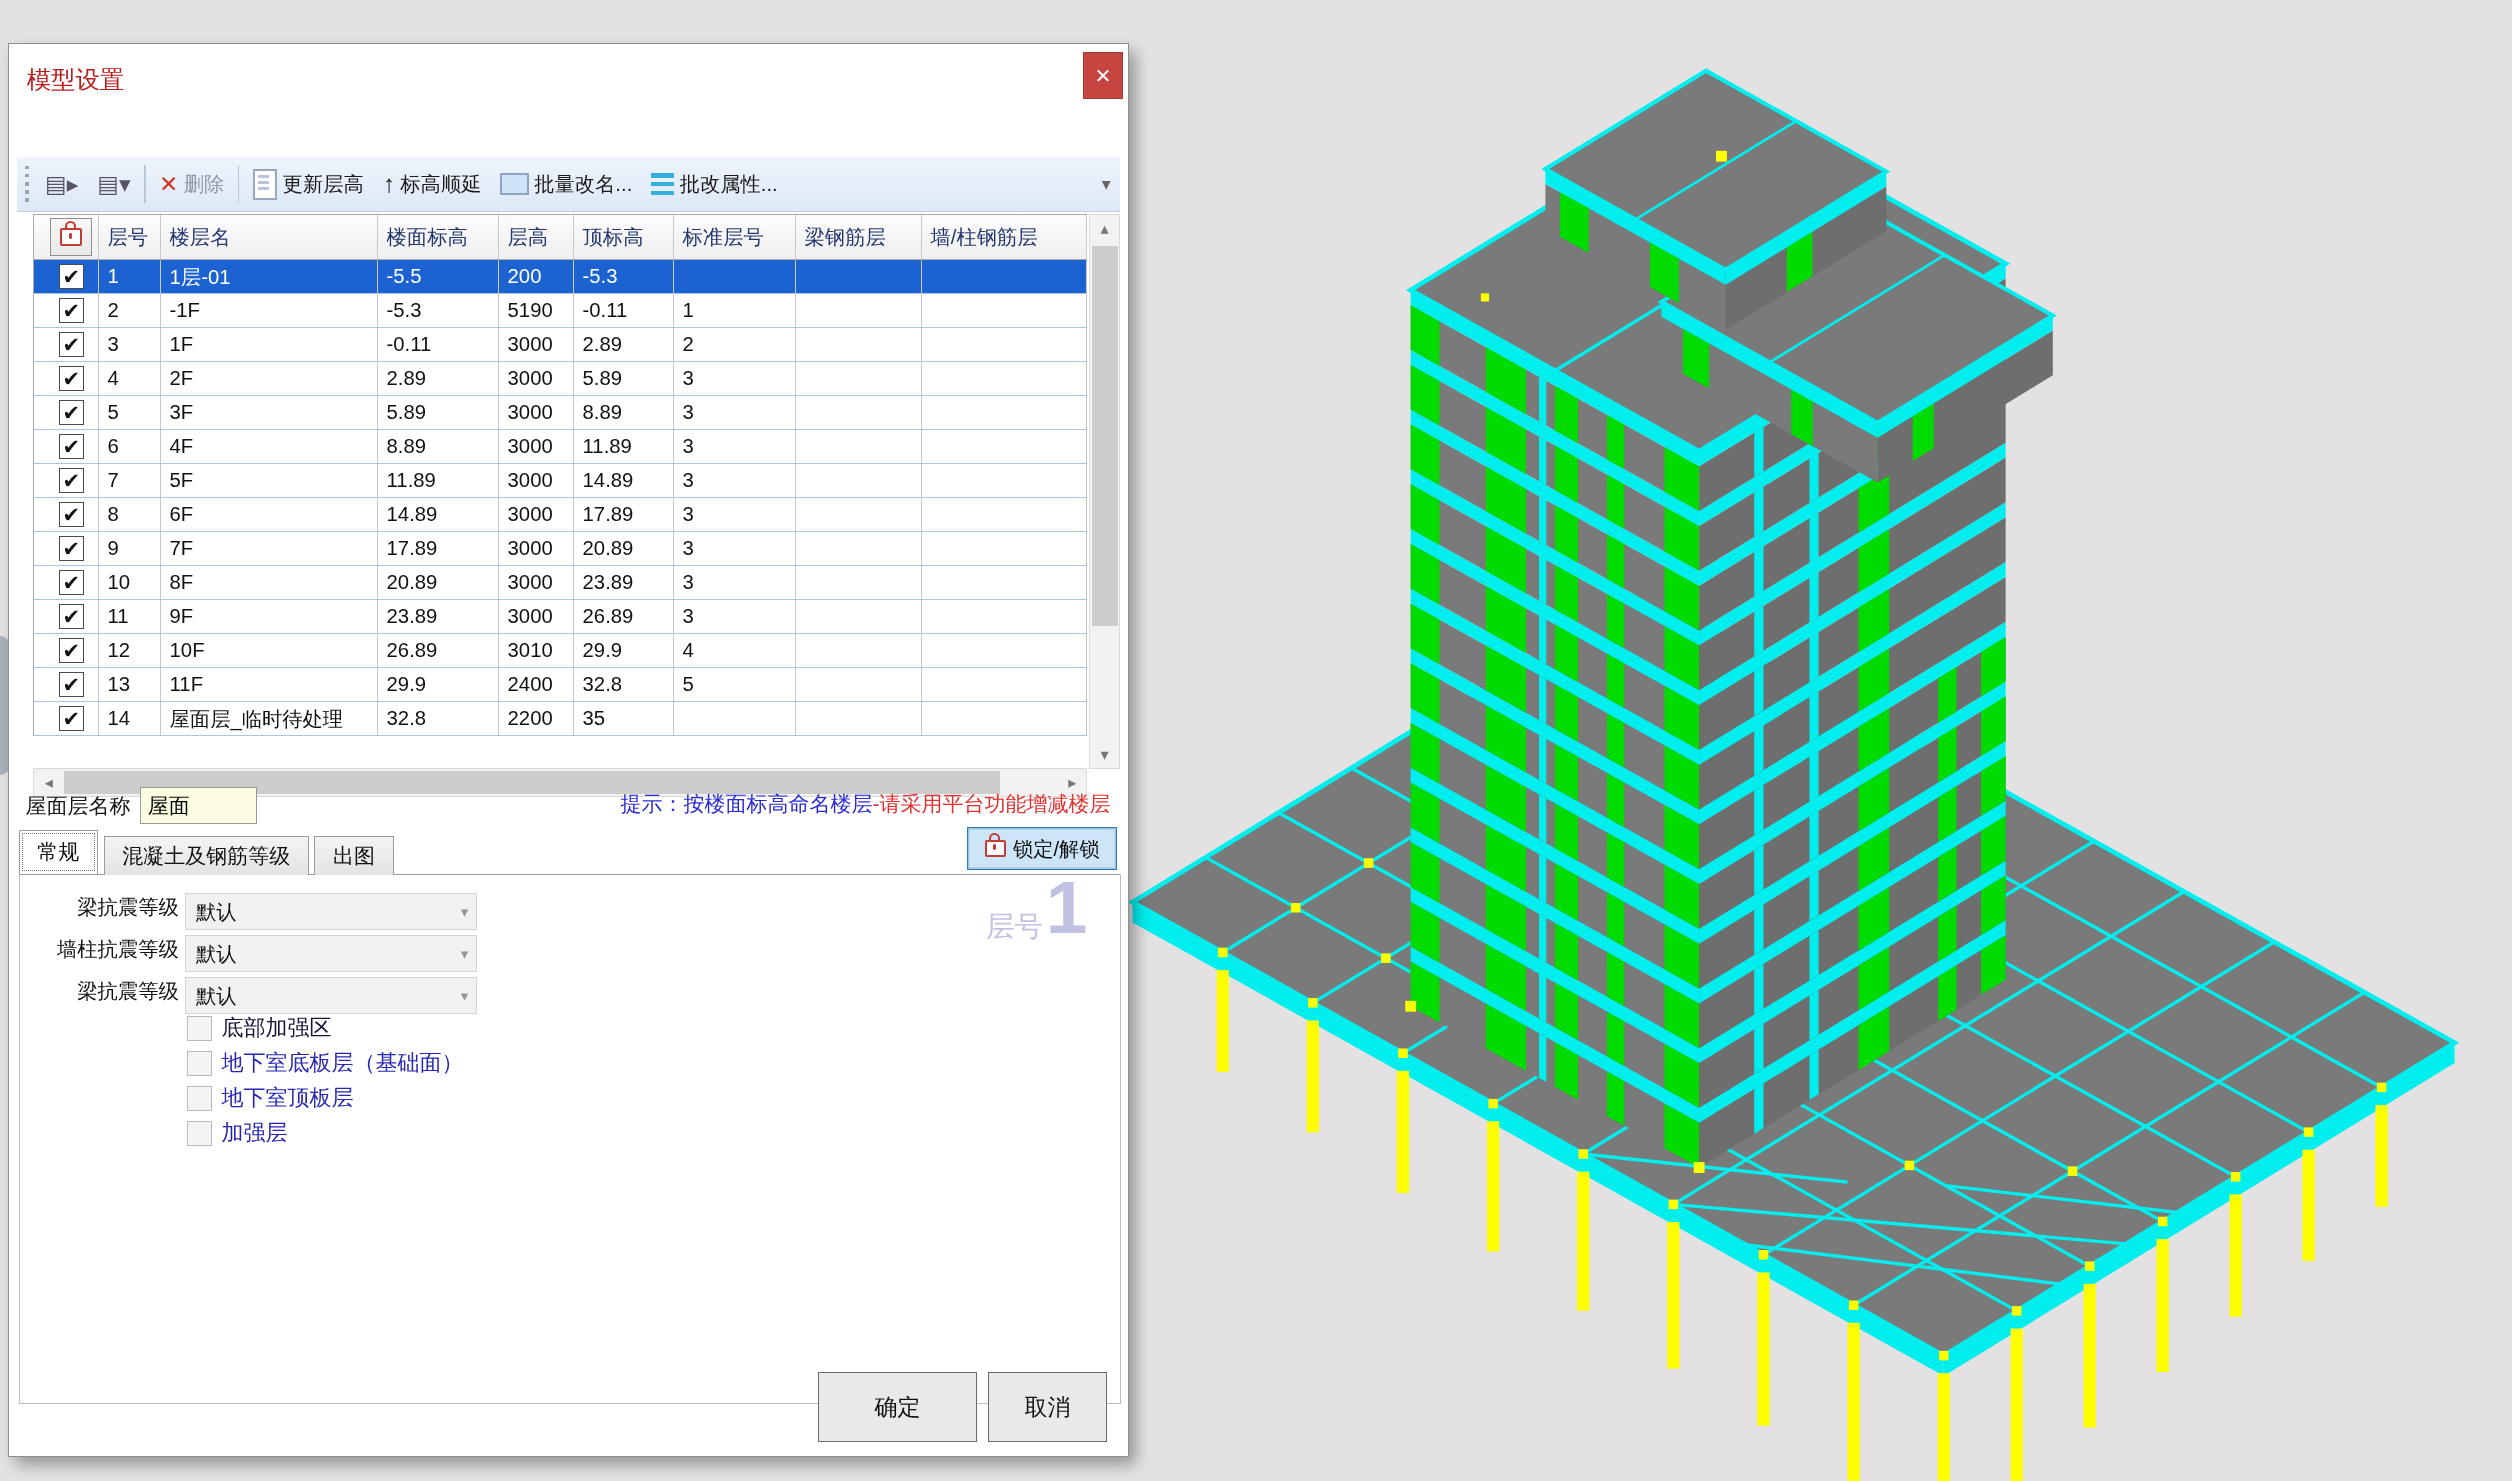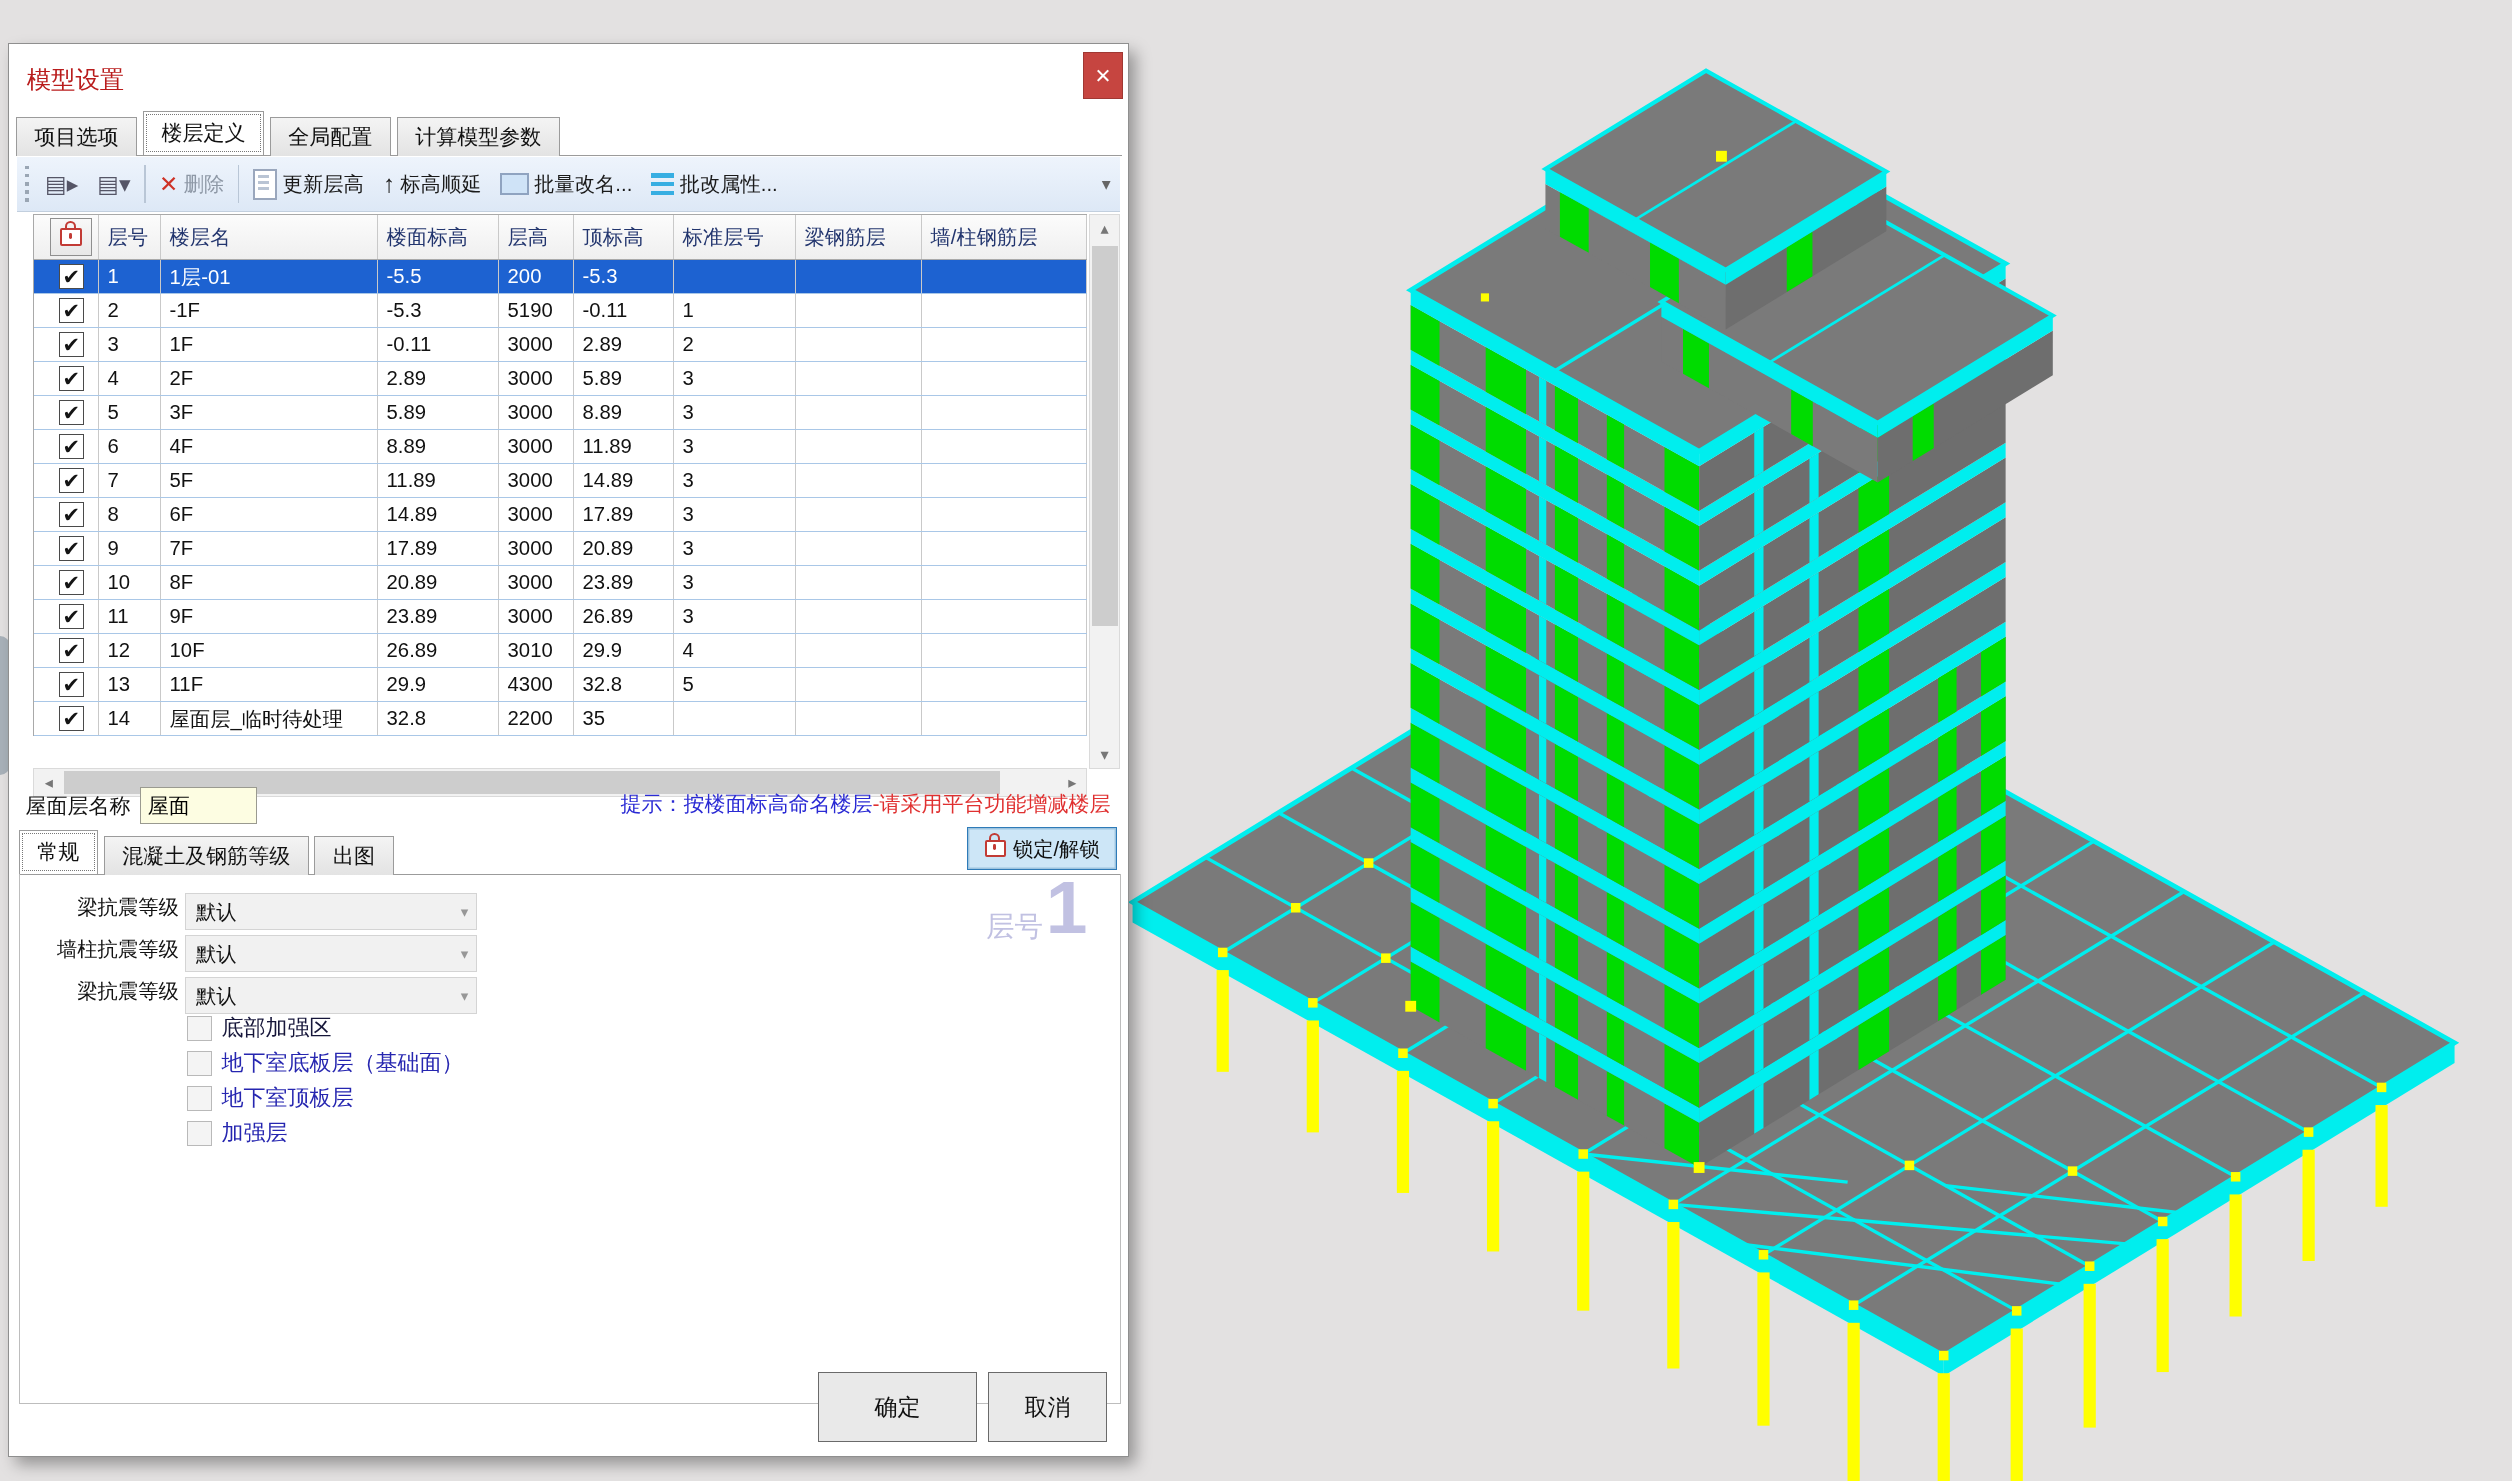--- a/index.html
+++ b/index.html
@@ -363,26 +363,20 @@
 
 <div class="abs side-handle"></div>
 
 <div class="abs dialog">
 
   <div class="abs title">模型设置</div>
   <div class="abs close-btn">
     <span>✕</span>
   </div>
 
-  <div class="abs tabstrip">
-    <div class="tab">项目选项</div>
-    <div class="tab active">楼层定义</div>
-    <div class="tab">全局配置</div>
-    <div class="tab">计算模型参数</div>
-  </div>
 
   <div class="abs toolbar">
     <div class="grip"></div>
     <div class="tbtn">
       <span class="tico">▤▸</span>
     </div>
     <div class="tbtn">
       <span class="tico">▤▾</span>
     </div>
     <div class="tsep"></div>
@@ -583,21 +577,21 @@
           <div class="cell c7"></div>
           <div class="cell c8"></div>
         </div>
         <div class="trow">
           <div class="cell c0">
             <span class="cb">✔</span>
           </div>
           <div class="cell c1">13</div>
           <div class="cell c2">11F</div>
           <div class="cell c3">29.9</div>
-          <div class="cell c4">4300</div>
+          <div class="cell c4">2400</div>
           <div class="cell c5">32.8</div>
           <div class="cell c6">5</div>
           <div class="cell c7"></div>
           <div class="cell c8"></div>
         </div>
         <div class="trow">
           <div class="cell c0">
             <span class="cb">✔</span>
           </div>
           <div class="cell c1">14</div>

